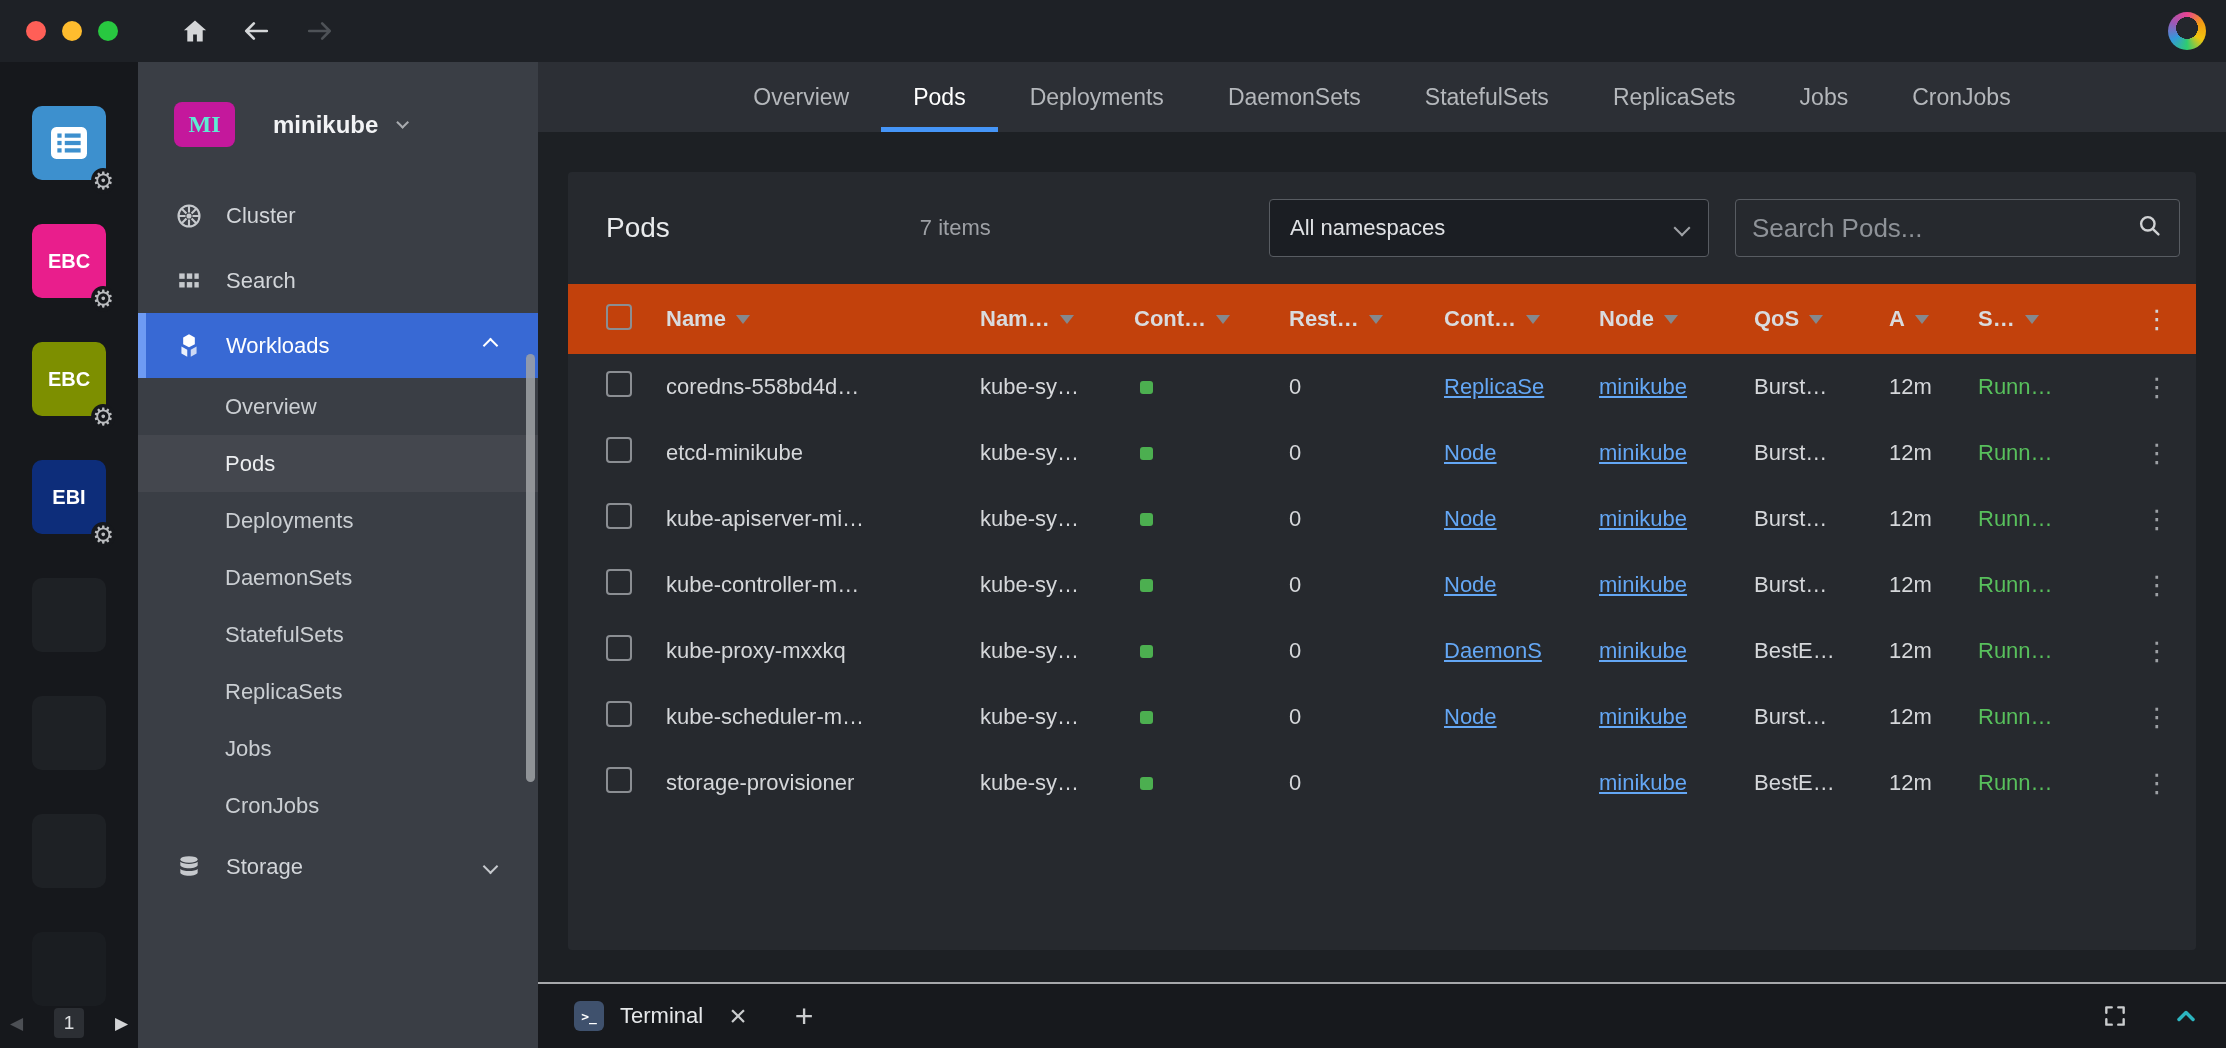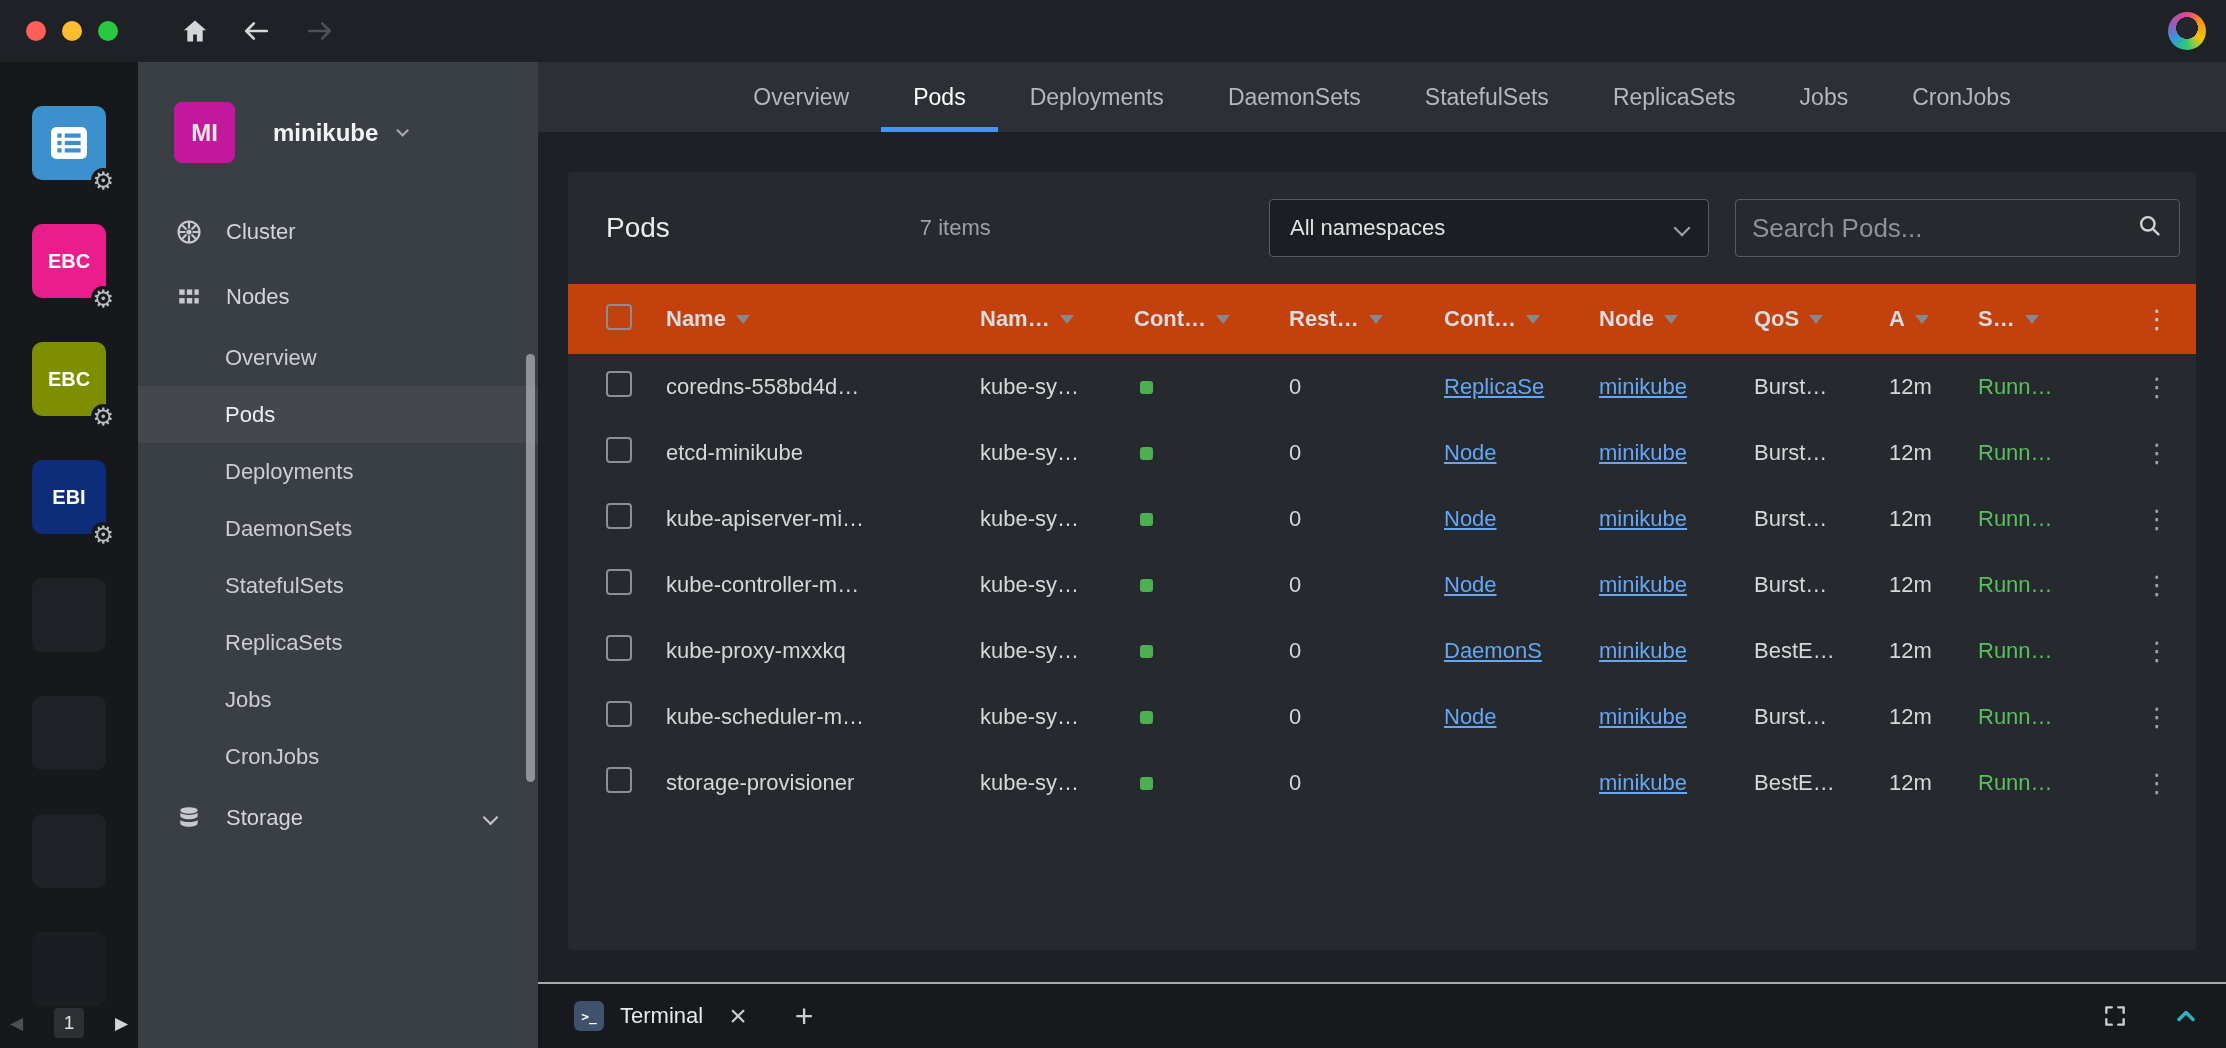--- a/index.html
+++ b/index.html
@@ -32,22 +32,22 @@
   .rail-empty { background:#1e2125; }
   .rail-empty.faded { opacity:.5; }
   .rail-pager { position:absolute; bottom:10px; left:0; right:0; display:flex; align-items:center; justify-content:space-between; padding:0 10px; }
   .pg-prev { color:#4c4f54; font-size:17px; }
   .pg-next { color:#d2d4d6; font-size:17px; }
   .pg-num { width:30px; height:30px; background:#2c2f34; border-radius:4px; color:#dfe1e3; display:flex; align-items:center; justify-content:center; font-size:19px; }
 
   
   .sidebar { width:400px; background:#3a3e45; position:relative; flex:none; }
   .side-head { display:flex; align-items:center; padding:40px 0 0 36px; }
-  .side-avatar { width:61px; height:61px; border-radius:8px; display:flex; align-items:center; justify-content:center;
-    font-size:24px; font-weight:bold; color:#e5e5e5; flex:none; }
+  .side-avatar { width:61px; height:45px; border-radius:8px; display:flex; align-items:center; justify-content:center;
+    font-size:24px; font-weight:bold; color:#5eead4; flex:none;font-family:Liberation Serif, serif; }
   .side-cluster-name { margin-left:38px; font-size:24px; font-weight:700; color:#f2f3f5; }
   .chev { display:inline-block; width:11px; height:11px; border-right:2.5px solid currentColor; border-bottom:2.5px solid currentColor; }
   .chev.down { transform:rotate(45deg); }
   .chev.up { transform:rotate(-135deg); }
   .side-caret { margin-left:18px; color:#a8abaf; width:9px; height:9px; transform:rotate(45deg) translateY(-3px); }
   .side-nav { margin-top:36px; }
   .nav-item { height:65px; display:flex; align-items:center; padding-left:36px; padding-right:42px; color:#d2d5d9; font-size:22px; }
   .nav-icon { width:30px; margin-right:22px; color:#c6c9cd; display:flex; align-items:center; justify-content:center; flex:none; }
   .nav-chevron { margin-left:auto; color:#c6c9cd; }
   .nav-item.active-blue { background:#3869d4; border-left:8px solid #6e9bf3; padding-left:28px; color:#fff; }
@@ -200,23 +200,34 @@
         <span class="nav-icon">
           <svg width="26" height="26" viewBox="0 0 24 24" fill="currentColor">
             <rect x="3" y="5" width="5" height="5"></rect>
               <rect x="10" y="5" width="5" height="5"></rect>
               <rect x="17" y="5" width="4" height="5"></rect>
             <rect x="3" y="13" width="5" height="5"></rect>
               <rect x="10" y="13" width="5" height="5"></rect>
               <rect x="17" y="13" width="4" height="5"></rect>
           </svg>
         </span>
-        <span>Nodes</span>
-      </div>
-
+        <span>Search</span>
+      </div>
+
+      <div class="nav-item active-blue">
+        <span class="nav-icon">
+          <svg width="28" height="28" viewBox="0 0 24 24" fill="currentColor">
+            <path d="M12 2l5 2.8v5.6L12 13 7 10.4V4.8z"></path>
+            <path d="M5.5 12.5l5 2.8v6L5.5 18.5z" opacity=".9"></path>
+            <path d="M18.5 12.5l-5 2.8v6l5-2.8z" opacity=".75"></path>
+          </svg>
+        </span>
+        <span>Workloads</span>
+        <span class="chev up nav-chevron"></span>
+      </div>
 
         <div class="sub-item">
           <span>Overview</span>
         </div>
 
         <div class="sub-item active">
           <span>Pods</span>
         </div>
 
         <div class="sub-item">

